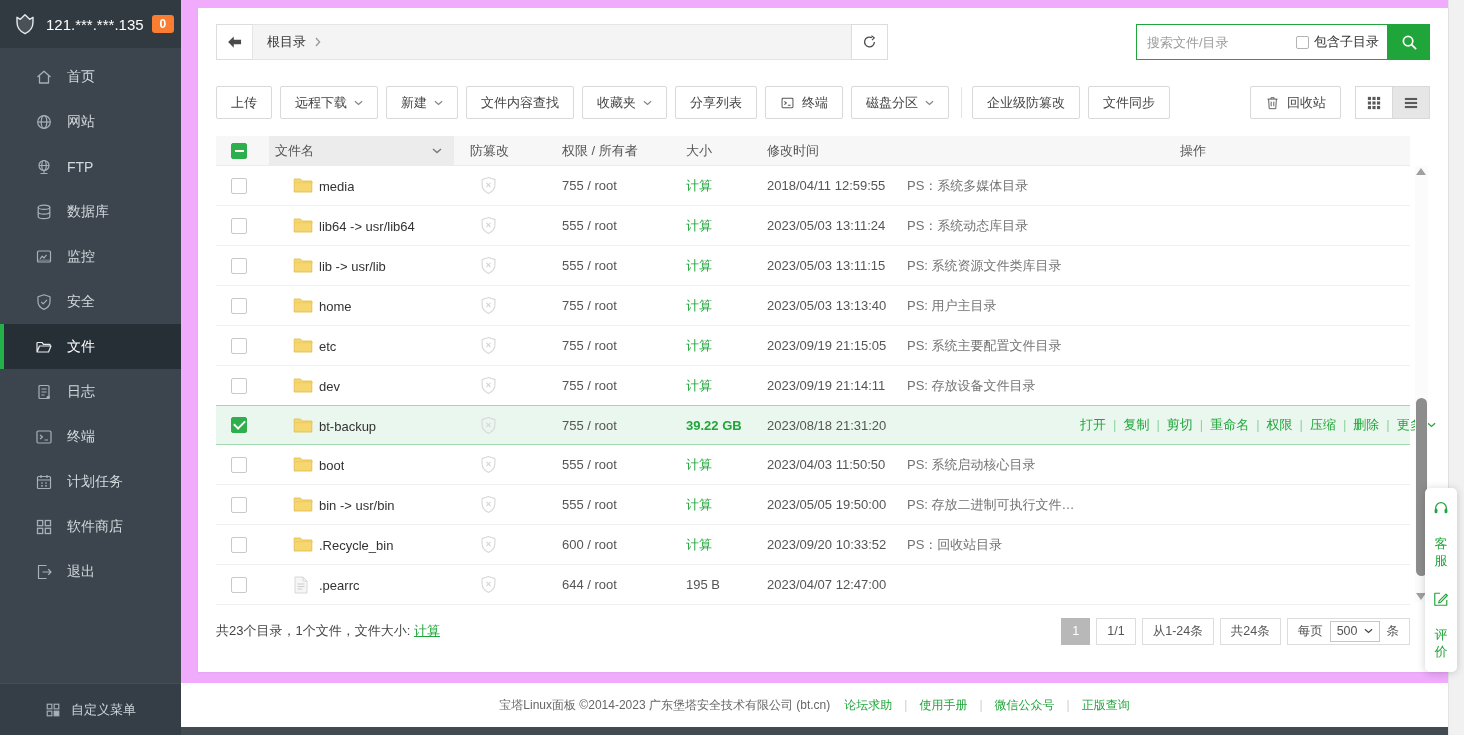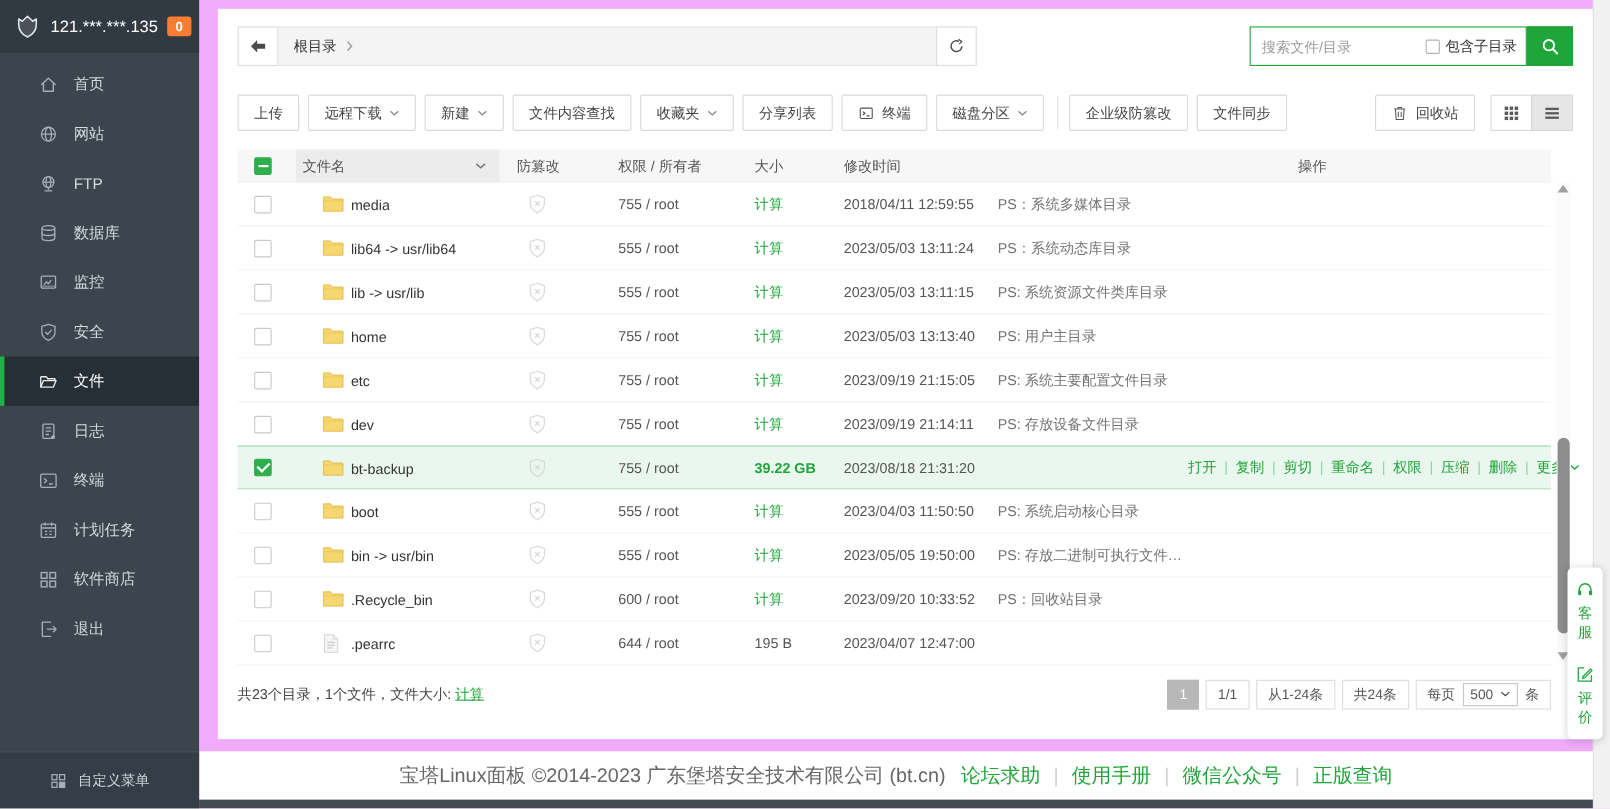--- a/index.html
+++ b/index.html
@@ -121,28 +121,28 @@
 .calc-link { color:#20a53a; text-decoration:underline; }
 .pagination { margin-left:auto; display:flex; align-items:center; gap:6px; font-size:12.5px; color:#555; }
 .pg-box { min-width:27px; height:27px; border:1px solid #ddd; background:#fff; display:flex; align-items:center; justify-content:center; padding:0 10px; cursor:pointer; }
 .pg-box.active { background:#b8b8b8; border-color:#b8b8b8; color:#fff; cursor:default; }
 .pg-per { display:flex; align-items:center; gap:7px; border:1px solid #ddd; background:#fff; height:27px; padding:0 10px; }
 .pg-select { border:1px solid #c6c6c6; height:21px; display:flex; align-items:center; gap:6px; padding:0 6px; cursor:pointer; }
 .pg-select .pgc { width:9px; height:6px; color:#444; }
 .pg-select .pgc svg { width:9px; height:6px; }
 
 
-.footer-band { position:absolute; left:0; right:16px; bottom:8px; height:44px; background:#fff; display:flex; align-items:center; justify-content:center; font-size:18px; color:#666; gap:14px; }
+.footer-band { position:absolute; left:0; right:16px; bottom:8px; height:44px; background:#fff; display:flex; align-items:center; justify-content:center; font-size:12px; color:#666; gap:14px; }
 .flink { color:#20a53a; cursor:pointer; }
 .fsep { color:#cfcfcf; }
 .bottom-strip { position:absolute; left:0; right:16px; bottom:0; height:8px; background:#434b52; }
 
 
 .float-panel { position:absolute; right:7px; bottom:63px; width:32px; background:#fff; border-radius:5px; box-shadow:0 1px 8px rgba(0,0,0,.18); padding:12px 0 12px 0; display:flex; flex-direction:column; align-items:center; gap:22px; z-index:5; }
-.fp-item { display:flex; flex-direction:column; align-items:center; gap:5px; cursor:pointer; }
+.fp-item { display:flex; flex-direction:column; align-items:center; gap:19px; cursor:pointer; }
 .fp-icon { width:16px; height:16px; color:#20a53a; }
 .fp-icon svg { width:16px; height:16px; }
 .fp-label { width:14px; font-size:13px; line-height:17px; color:#20a53a; word-break:break-all; text-align:center; }
 </style>
 </head>
 <body>
 
 <div class="app">
 
   <aside class="sidebar">

